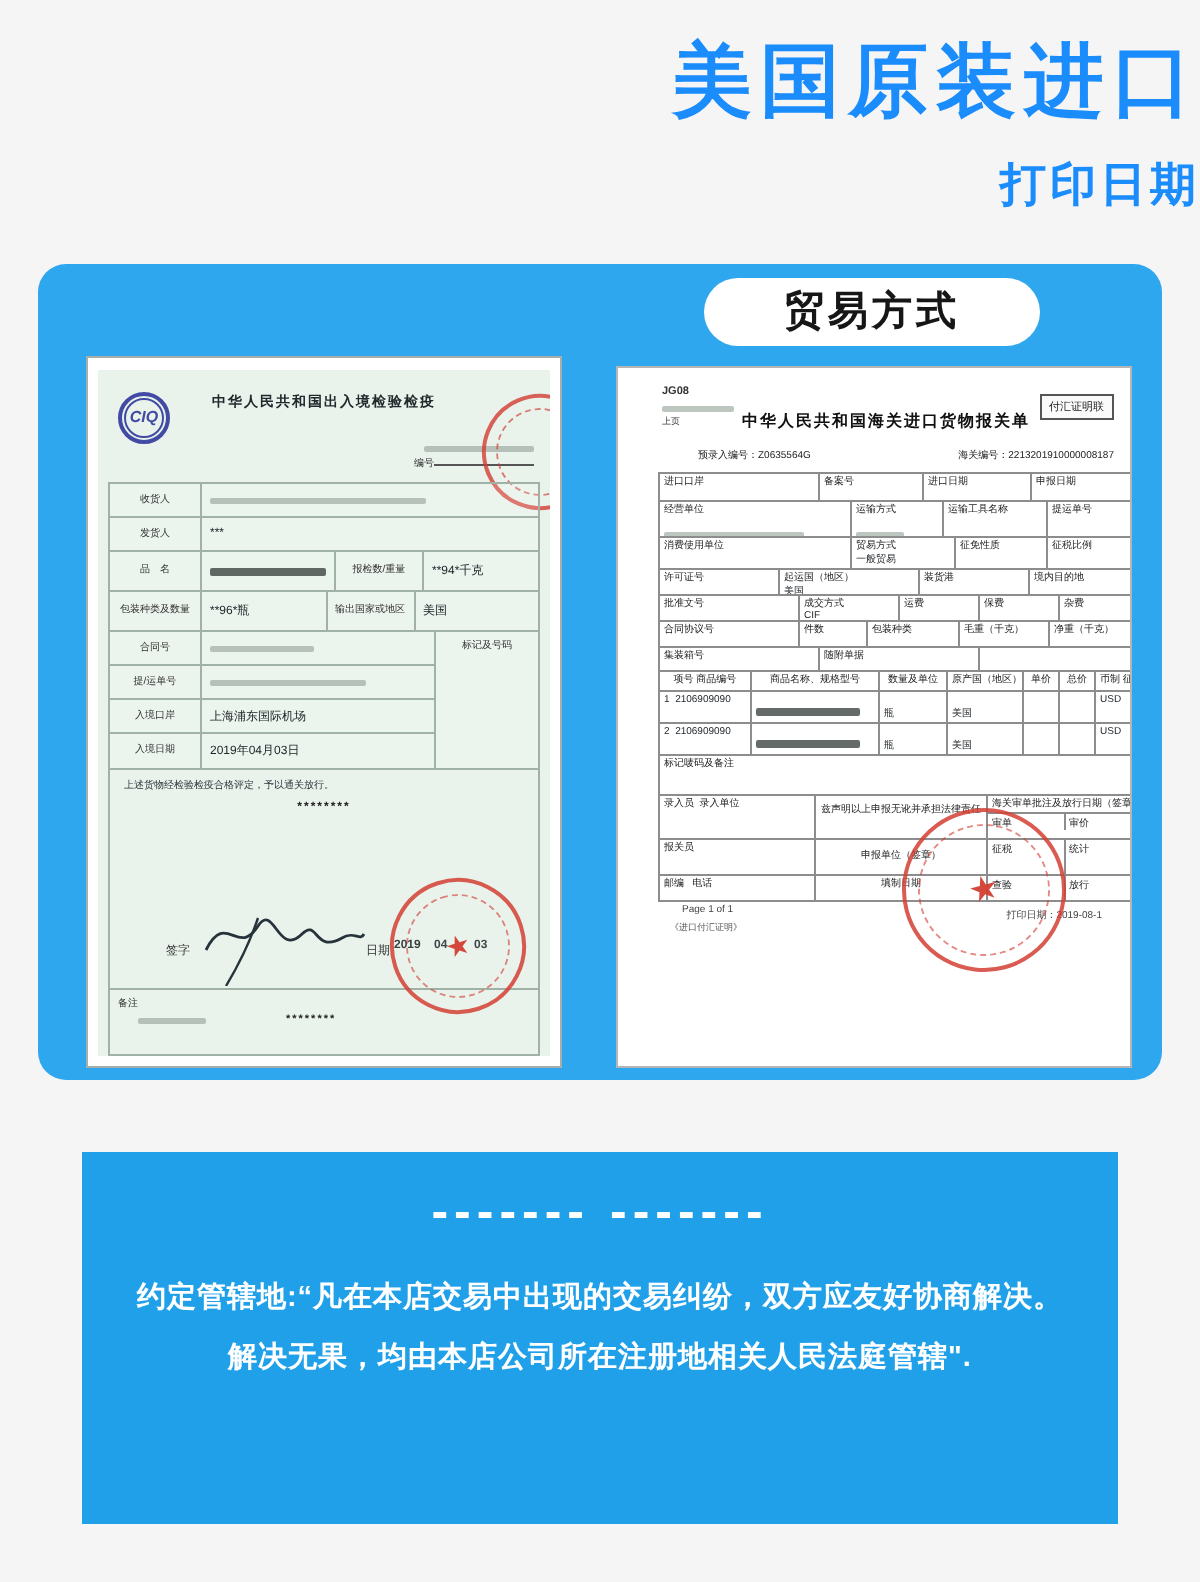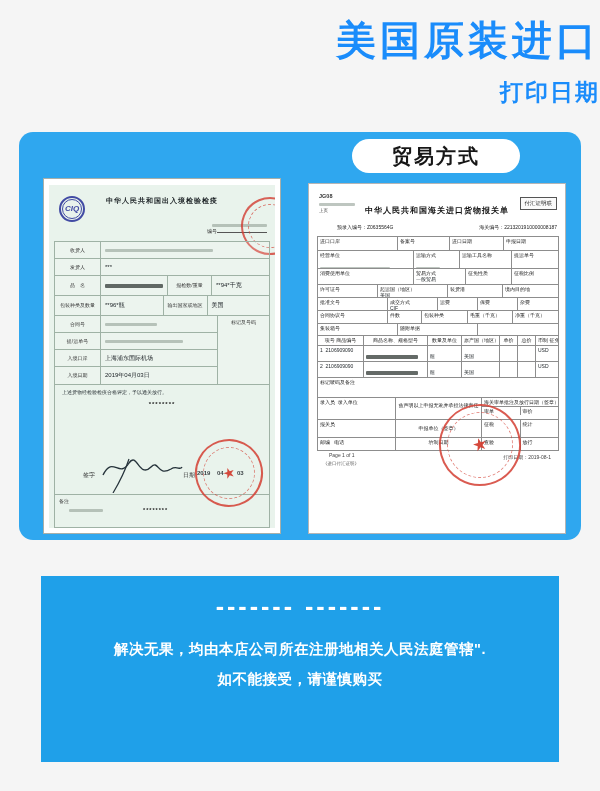--- a/index.html
+++ b/index.html
@@ -11,21 +11,21 @@
   .top-title { margin-top:13px; font-size:40px; font-weight:800; letter-spacing:4px; color:#1a8cfb; }
   .top-sub { margin-top:9px; font-size:23px; font-weight:600; letter-spacing:2px; color:#1a8cfb; }
 
   
   .cert-panel { position:absolute; left:19px; top:132px; width:562px; height:408px; background:#2fa7ef; border-radius:14px; }
   .badge { position:absolute; top:7px; height:34px; background:#fff; border-radius:17px; text-align:center;
            font-size:20px; font-weight:700; color:#161616; line-height:34px; letter-spacing:2px; }
   .badge-left { left:58px; width:172px; }
   .badge-right { left:333px; width:168px; }
 
-  .doc-card { position:absolute; background:#fff; overflow:hidden; }
+  .doc-card { position:absolute; background:#fff; overflow:hidden;padding-left:12px; }
   .card-left  { left:24px;  top:46px; width:238px; height:356px; border:1px solid #a8afa9; padding:6px 5px 5px 5px; }
   .card-right { left:289px; top:51px; width:258px; height:351px; border:1px solid #b5b5b5; }
 
   
   .qpage { position:relative; width:100%; height:100%; background:#e9f3ec; overflow:hidden; }
   .ciq { position:absolute; left:10px; top:11px; width:26px; height:26px; border:2px solid #424ba4; border-radius:50%;
          color:#424ba4; font-weight:800; font-size:8px; line-height:22px; text-align:center; font-style:italic; }
   .ciq::after { content:""; position:absolute; inset:1px; border:1px solid #424ba4; border-radius:50%; }
   .qorg   { position:absolute; left:0; right:0; top:11px; text-align:center; font-size:7px; font-weight:700; color:#22282b; letter-spacing:1px; }
   .qtitle { position:absolute; left:0; right:0; top:23px; text-align:center; font-size:9px; font-weight:800; color:#111; letter-spacing:2.5px; }
@@ -429,18 +429,18 @@
       </div>
     </div>
   </div>
 
   <div class="dispute-panel">
     <div class="d-title-row">
       <span class="d-dash">-------</span>
       <span class="d-dash">-------</span>
     </div>
     <div class="d-lines">
+      <div class="d-line">约定管辖地:“凡在本店交易中出现的交易纠纷，双方应友好协商解决。</div>
       <div class="d-line">解决无果，均由本店公司所在注册地相关人民法庭管辖".</div>
-      <div class="d-line">如不能接受，请谨慎购买</div>
     </div>
   </div>
 
 </div>
 
 </body></html>

